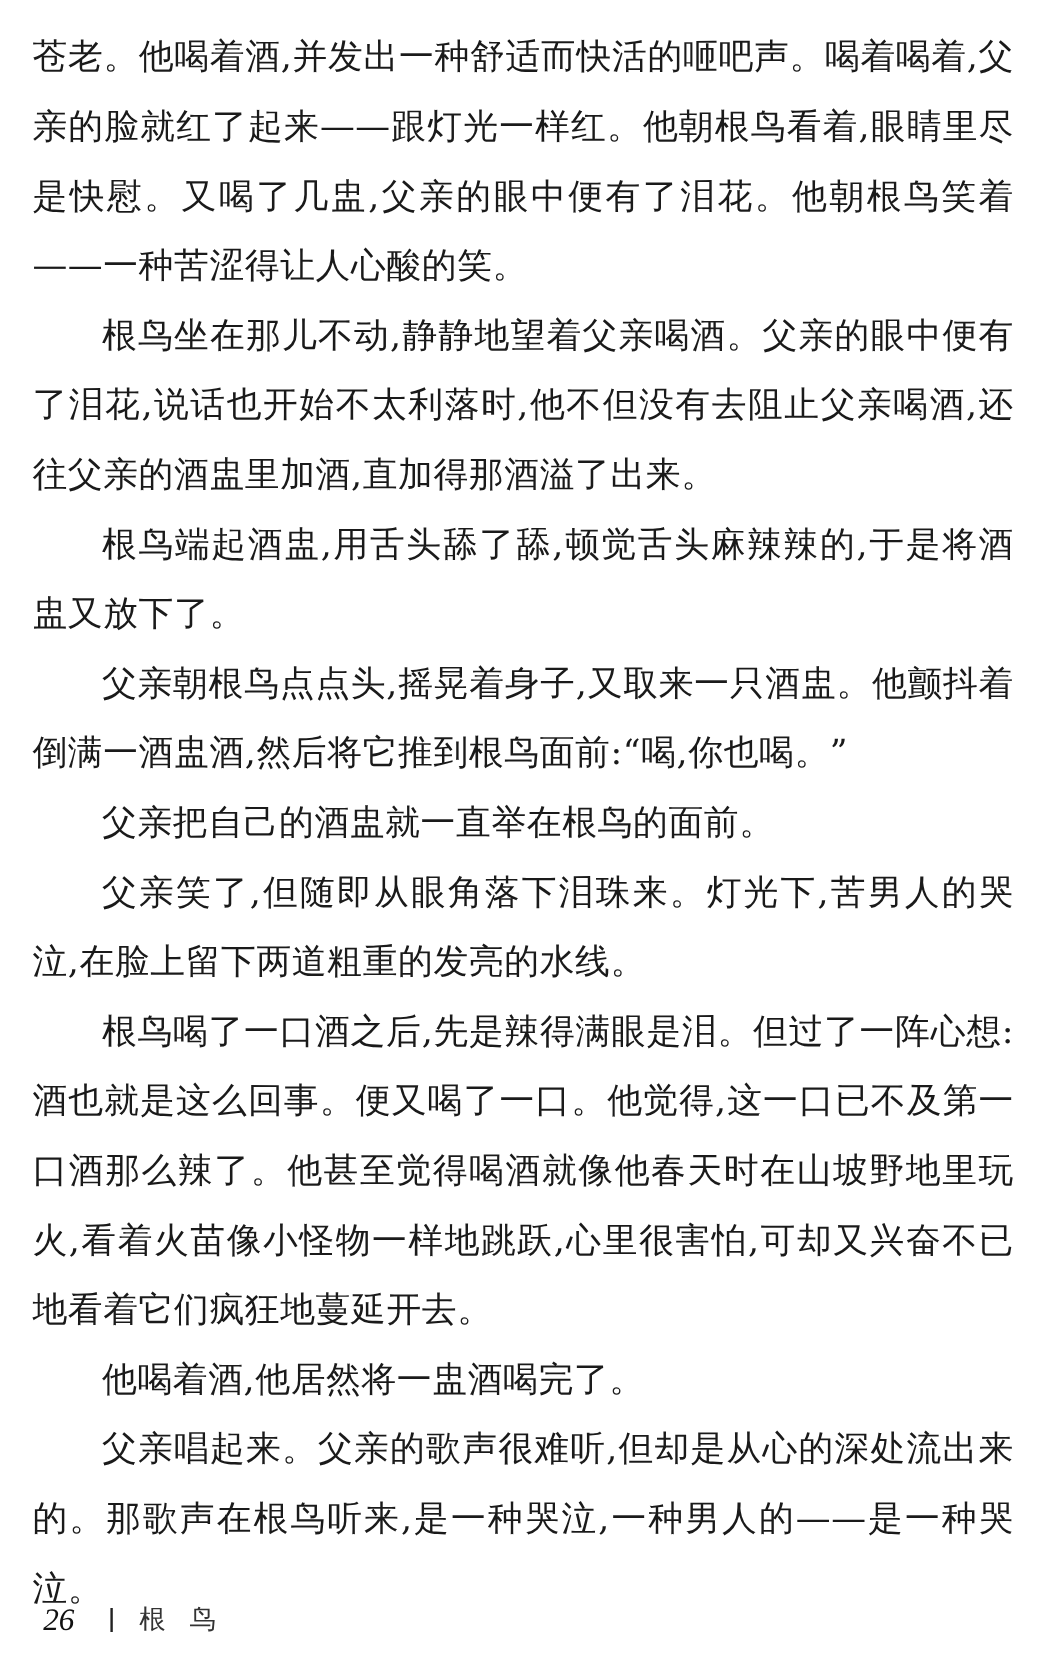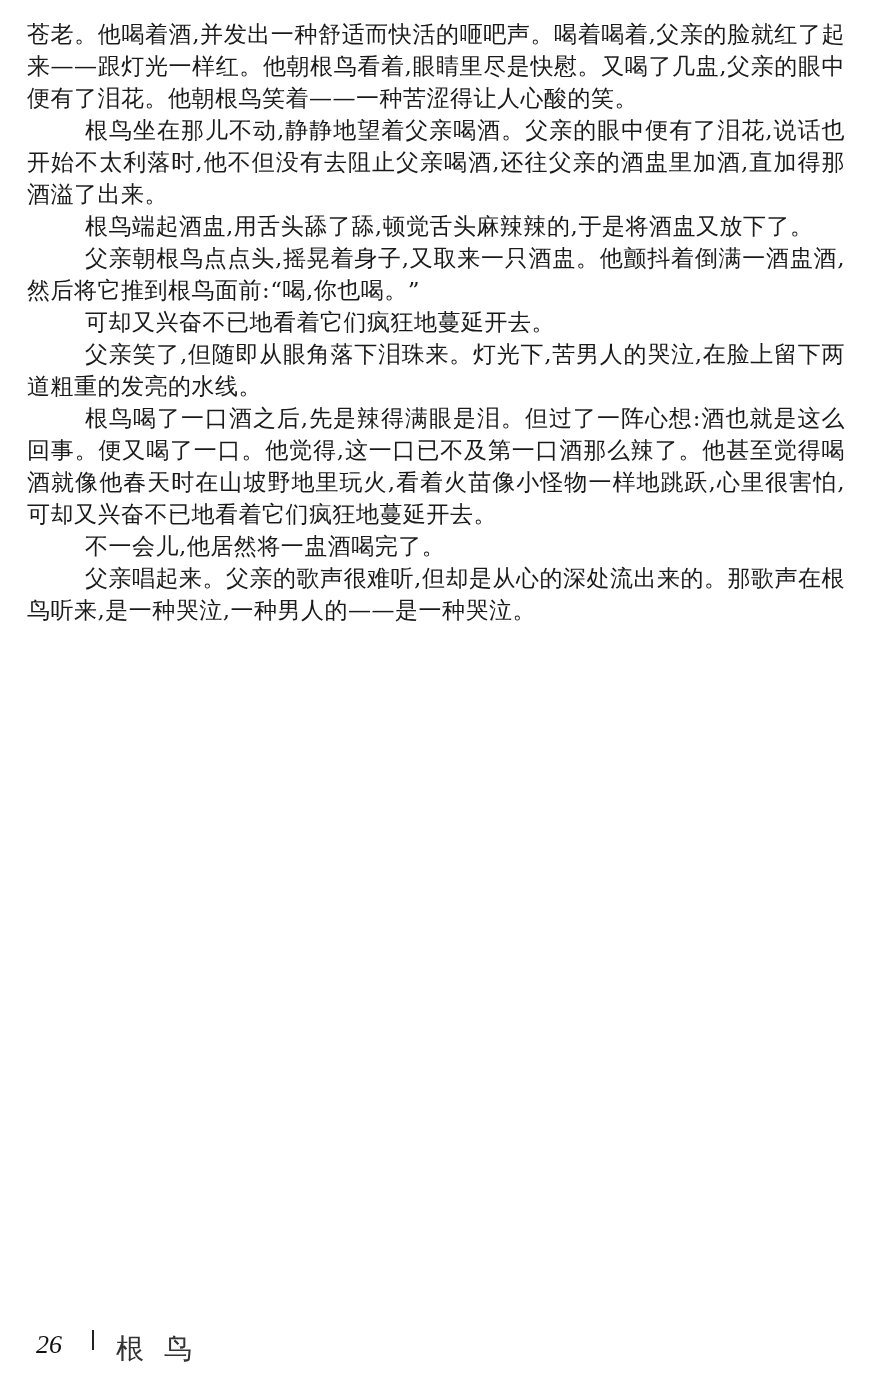--- a/index.html
+++ b/index.html
@@ -1,45 +1,45 @@
 <!DOCTYPE html>
 <html><head>
 <meta charset="utf-8">
 <style>
   html, body { margin: 0; padding: 0; background: #ffffff; }
   body { width: 872px; height: 1391px; position: relative; overflow: hidden; }
   .page { position: absolute; left: 27px; top: 0; width: 818px; }
   .para {
     font-family: "DejaVu Serif", "Liberation Serif", serif;
-    font-size: 23px;
-    line-height: 32px;
+    font-size: 29px;
+    line-height: 58px;
     color: #1a1a1a;
     margin: 0;
     text-align: justify;
     letter-spacing: 0.5px;
   }
   .para.first { margin-top: 18px; }
   .para.indent { text-indent: 58px; }
-  .footer { position: absolute; left: 36px; top: 1330px; height: 40px; display: flex; align-items: flex-start; }
+  .footer { position: absolute; left: 36px; top: 1330px; height: 40px; display: flex; align-items: center; }
   .pageno { font-family: "Liberation Serif", serif; font-style: italic; font-size: 26px; color: #111; }
   .sep { width: 2px; height: 20px; background: #222; margin-left: 30px; margin-right: 22px; }
-  .running { font-family: "DejaVu Sans", sans-serif; font-size: 28px; color: #333; letter-spacing: 20px; }
+  .running { font-family: "DejaVu Sans", sans-serif; font-size: 22px; color: #333; letter-spacing: 20px; }
 </style>
 </head>
 <body>
 
 <div class="page">
   <p class="para first">苍老。他喝着酒,并发出一种舒适而快活的咂吧声。喝着喝着,父亲的脸就红了起来——跟灯光一样红。他朝根鸟看着,眼睛里尽是快慰。又喝了几盅,父亲的眼中便有了泪花。他朝根鸟笑着——一种苦涩得让人心酸的笑。</p>
   <p class="para indent">根鸟坐在那儿不动,静静地望着父亲喝酒。父亲的眼中便有了泪花,说话也开始不太利落时,他不但没有去阻止父亲喝酒,还往父亲的酒盅里加酒,直加得那酒溢了出来。</p>
   <p class="para indent">根鸟端起酒盅,用舌头舔了舔,顿觉舌头麻辣辣的,于是将酒盅又放下了。</p>
   <p class="para indent">父亲朝根鸟点点头,摇晃着身子,又取来一只酒盅。他颤抖着倒满一酒盅酒,然后将它推到根鸟面前:“喝,你也喝。”</p>
-  <p class="para indent">可却又兴奋不已地看着它们疯狂地蔓延开去。</p>
+  <p class="para indent">父亲把自己的酒盅就一直举在根鸟的面前。</p>
   <p class="para indent">父亲笑了,但随即从眼角落下泪珠来。灯光下,苦男人的哭泣,在脸上留下两道粗重的发亮的水线。</p>
   <p class="para indent">根鸟喝了一口酒之后,先是辣得满眼是泪。但过了一阵心想:酒也就是这么回事。便又喝了一口。他觉得,这一口已不及第一口酒那么辣了。他甚至觉得喝酒就像他春天时在山坡野地里玩火,看着火苗像小怪物一样地跳跃,心里很害怕,可却又兴奋不已地看着它们疯狂地蔓延开去。</p>
-  <p class="para indent">不一会儿,他居然将一盅酒喝完了。</p>
+  <p class="para indent">他喝着酒,他居然将一盅酒喝完了。</p>
   <p class="para indent">父亲唱起来。父亲的歌声很难听,但却是从心的深处流出来的。那歌声在根鸟听来,是一种哭泣,一种男人的——是一种哭泣。</p>
 </div>
 
 <div class="footer">
   <span class="pageno">26</span>
   <span class="sep"></span>
   <span class="running">根鸟</span>
 </div>
 
 </body></html>

